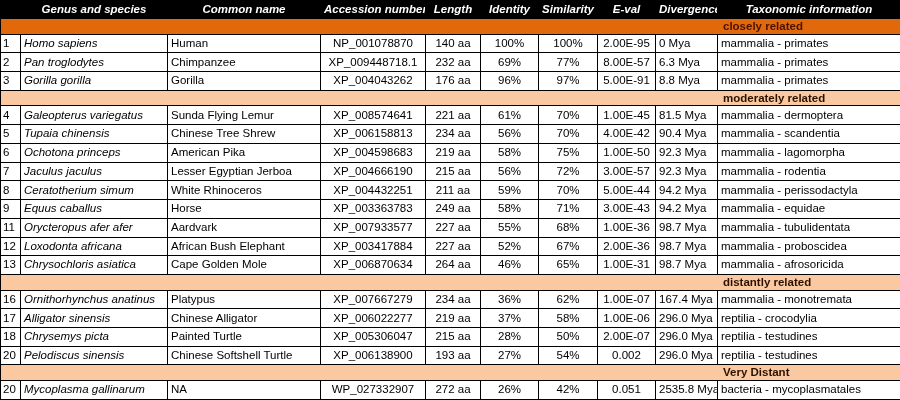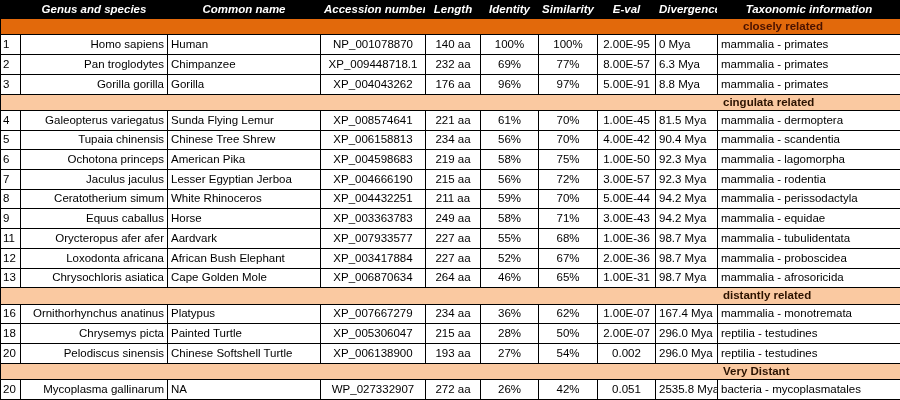--- a/index.html
+++ b/index.html
@@ -19,27 +19,27 @@
     height:16px;line-height:1.15;
     background:var(--row-bg,#fff);
   }
   thead th{
     background:var(--header-bg,#000);
     color:var(--header-text,#fff);
     font-weight:700;text-align:center;
     height:17px;border-color:#000;font-style:italic;
   }
   tr.section td{height:13px;padding:0;}
-  tr.section.dark td{background:var(--section-dark-bg);padding-left:20px;}
+  tr.section.dark td{background:var(--section-dark-bg);}
   tr.section.light td{background:var(--section-light-bg);}
   .section-label{display:block;margin-left:722px;font-weight:700;}
   tr.section.dark .section-label{color:var(--section-dark-text);}
   tr.section.light .section-label{color:var(--section-light-text);}
   td.c0{padding:0 2px;}
-  td.c1{text-align:right;}
+  td.c1{font-style:italic;}
   td.c3,td.c4,td.c5,td.c6,td.c7{text-align:center;}
 </style>
 </head>
 <body>
 
 <table>
   <colgroup>
     <col style="width:20px">
       <col style="width:147px">
       <col style="width:153px">
@@ -102,21 +102,21 @@
         <td class="c3">XP_004043262</td>
         <td class="c4">176 aa</td>
         <td class="c5">96%</td>
         <td class="c6">97%</td>
         <td class="c7">5.00E-91</td>
         <td class="c8">8.8 Mya</td>
         <td class="c9">mammalia - primates</td>
       </tr>
       <tr class="section light">
         <td colspan="10">
-          <span class="section-label">cingulata related</span>
+          <span class="section-label">moderately related</span>
         </td>
       </tr>
       <tr>
         <td class="c0">4</td>
         <td class="c1">Galeopterus variegatus</td>
         <td class="c2">Sunda Flying Lemur</td>
         <td class="c3">XP_008574641</td>
         <td class="c4">221 aa</td>
         <td class="c5">61%</td>
         <td class="c6">70%</td>
@@ -231,20 +231,32 @@
         <td class="c2">Platypus</td>
         <td class="c3">XP_007667279</td>
         <td class="c4">234 aa</td>
         <td class="c5">36%</td>
         <td class="c6">62%</td>
         <td class="c7">1.00E-07</td>
         <td class="c8">167.4 Mya</td>
         <td class="c9">mammalia - monotremata</td>
       </tr>
       <tr>
+        <td class="c0">17</td>
+        <td class="c1">Alligator sinensis</td>
+        <td class="c2">Chinese Alligator</td>
+        <td class="c3">XP_006022277</td>
+        <td class="c4">219 aa</td>
+        <td class="c5">37%</td>
+        <td class="c6">58%</td>
+        <td class="c7">1.00E-06</td>
+        <td class="c8">296.0 Mya</td>
+        <td class="c9">reptilia - crocodylia</td>
+      </tr>
+      <tr>
         <td class="c0">18</td>
         <td class="c1">Chrysemys picta</td>
         <td class="c2">Painted Turtle</td>
         <td class="c3">XP_005306047</td>
         <td class="c4">215 aa</td>
         <td class="c5">28%</td>
         <td class="c6">50%</td>
         <td class="c7">2.00E-07</td>
         <td class="c8">296.0 Mya</td>
         <td class="c9">reptilia - testudines</td>

